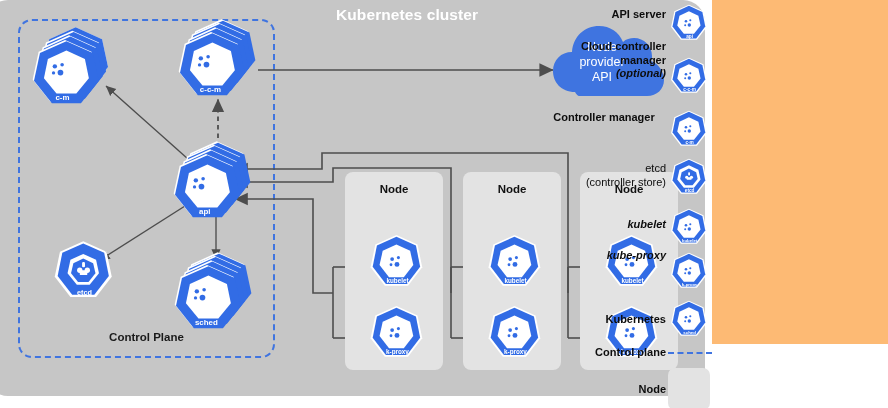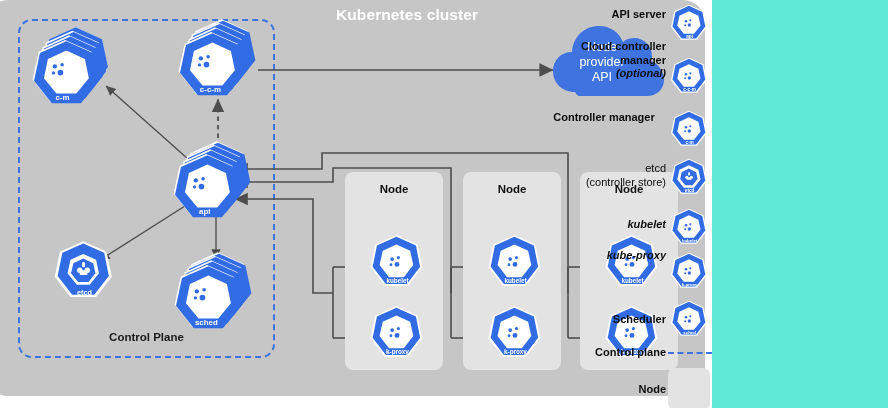--- a/index.html
+++ b/index.html
@@ -32,21 +32,21 @@
 
   
   .hexwrap{position:absolute;}
   .hexwrap svg{display:block;overflow:visible;}
 
   
   .cloud-label{position:absolute;left:560px;top:40px;width:84px;text-align:center;
      color:#fff;font-size:12.5px;line-height:15px;}
 
   
-  .legend{position:absolute;left:712px;top:0;width:176px;height:408px;background:#5eead4;text-decoration:underline;}
+  .legend{position:absolute;left:712px;top:0;width:176px;height:344px;background:#fdba74;text-decoration:underline;}
   .lg-row{position:absolute;}
   .lg-text{position:absolute;right:46px;text-align:right;font-size:11px;color:#0d0d0d;
      font-weight:bold;line-height:13.5px;width:124px;}
   .lg-text .ital{font-style:italic;margin-top:8px;}
   .lg-text.italall{font-style:italic;}
   .lg-ico{position:absolute;right:2px;}
   .lg-dash{position:absolute;right:0px;width:44px;border-top:2.2px dashed #3f74e0;}
   .lg-swatch{position:absolute;right:2px;width:42px;height:42px;background:#e3e3e3;border-radius:7px;}
 </style>
 </head>
@@ -402,21 +402,21 @@
           <path d="M52,20 L78,32 L84,59 L66,82 L38,82 L20,59 L26,32 Z" fill="#fff"></path>
           <g transform="translate(25,28) scale(0.54)" fill="#326ce5">
               <use href="#gears-glyph"></use>
             </g>
           <text x="54" y="93" font-size="12" font-weight="bold" fill="#ffffff" text-anchor="middle" font-family="Liberation Sans, sans-serif">k-proxy</text>
         </svg>
       </div>
     </div>
 
     <div class="lg-row">
-      <div class="lg-text" style="top:313px;">Scheduler</div>
+      <div class="lg-text" style="top:313px;">Kubernetes</div>
       <div class="lg-ico" style="top:300px;">
         <svg width="40" height="40" viewBox="0 0 110 110">
           <path d="M52,2 L92,20 L101,63 L74,98 L30,98 L3,63 L12,20 Z" fill="#fff"></path>
           <path d="M52,5 L89,22 L97,62 L72,95 L32,95 L7,62 L15,22 Z" fill="#326ce5"></path>
           <path d="M52,20 L78,32 L84,59 L66,82 L38,82 L20,59 L26,32 Z" fill="#fff"></path>
           <g transform="translate(25,28) scale(0.54)" fill="#326ce5">
               <use href="#gears-glyph"></use>
             </g>
           <text x="54" y="93" font-size="12" font-weight="bold" fill="#ffffff" text-anchor="middle" font-family="Liberation Sans, sans-serif">sched</text>
         </svg>

